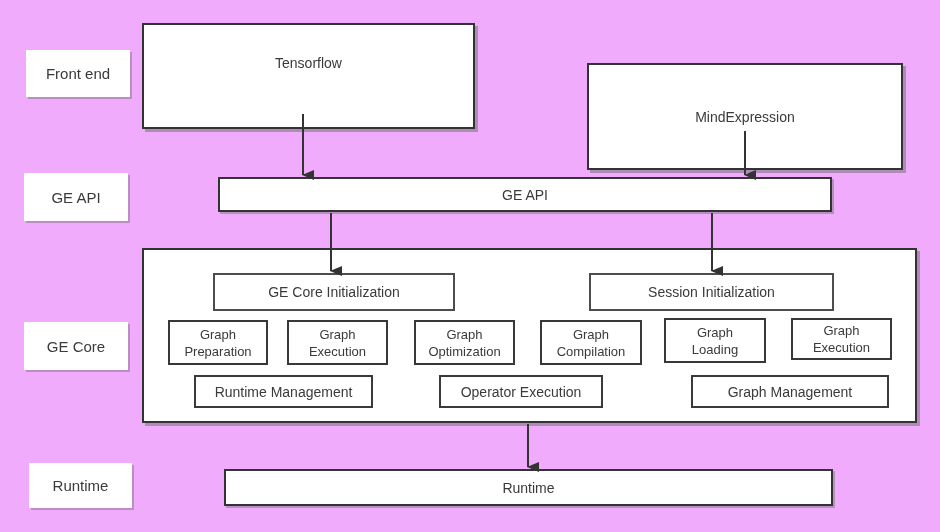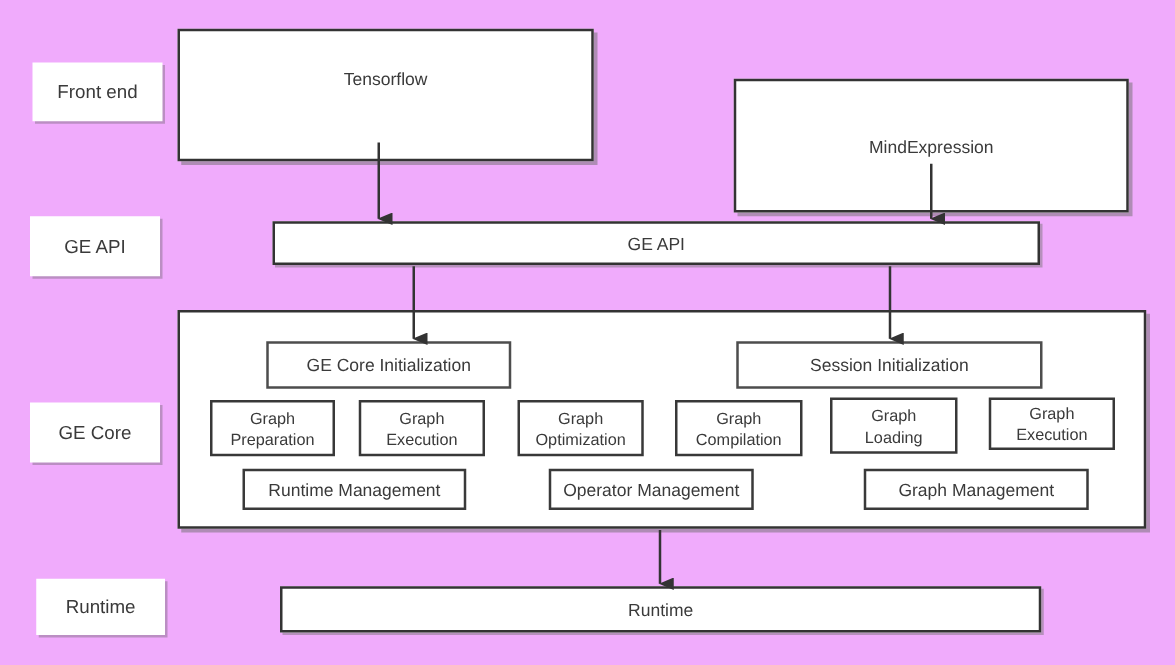--- a/index.html
+++ b/index.html
@@ -79,21 +79,21 @@
   <div class="wbox bigbox" style="left:142px;top:23px;width:333px;height:106px;">
     <div class="title-top">Tensorflow</div>
   </div>
 
   <div class="wbox bigbox bigtext" style="left:587px;top:23px;width:316px;height:107px;">MindExpression</div>
 
   <div class="wbox bar" style="left:218px;top:177px;width:614px;height:35px;">GE API</div>
 
   <div class="wbox bigbox" style="left:142px;top:248px;width:775px;height:175px;"></div>
 
-  <div class="wbox initbox" style="left:213px;top:273px;width:196px;height:38px;">GE Core Initialization</div>
+  <div class="wbox initbox" style="left:213px;top:273px;width:242px;height:38px;">GE Core Initialization</div>
   <div class="wbox initbox" style="left:589px;top:273px;width:245px;height:38px;">Session Initialization</div>
 
   <div class="wbox stagebox" style="left:168px;top:320px;width:100px;height:45px;">
     <span>Graph</span>
     <span>Preparation</span>
   </div>
   <div class="wbox stagebox" style="left:287px;top:320px;width:101px;height:45px;">
     <span>Graph</span>
     <span>Execution</span>
   </div>
@@ -108,22 +108,22 @@
   <div class="wbox stagebox" style="left:664px;top:318px;width:102px;height:45px;">
     <span>Graph</span>
     <span>Loading</span>
   </div>
   <div class="wbox stagebox" style="left:791px;top:318px;width:101px;height:42px;">
     <span>Graph</span>
     <span>Execution</span>
   </div>
 
   <div class="wbox innerbox" style="left:194px;top:375px;width:179px;height:33px;">Runtime Management</div>
-  <div class="wbox innerbox" style="left:439px;top:375px;width:164px;height:33px;">Operator Management</div>
-  <div class="wbox innerbox" style="left:691px;top:375px;width:180px;height:33px;">Graph Management</div>
+  <div class="wbox innerbox" style="left:439px;top:375px;width:164px;height:33px;">Operator Execution</div>
+  <div class="wbox innerbox" style="left:691px;top:375px;width:198px;height:33px;">Graph Management</div>
 
   <div class="wbox bar" style="left:224px;top:469px;width:609px;height:37px;">Runtime</div>
 
   <svg class="arrows" viewBox="0 0 940 532">
     <defs>
       <marker id="ah" markerWidth="10" markerHeight="12" refX="5" refY="11" orient="auto-start-reverse" markerUnits="userSpaceOnUse">
         <path d="M0,0 L10,0 L5,12 Z" fill="#333333"></path>
       </marker>
     </defs>
     <line x1="303" y1="114" x2="303" y2="175" stroke="#333333" stroke-width="2" marker-end="url(#ah)"></line>

